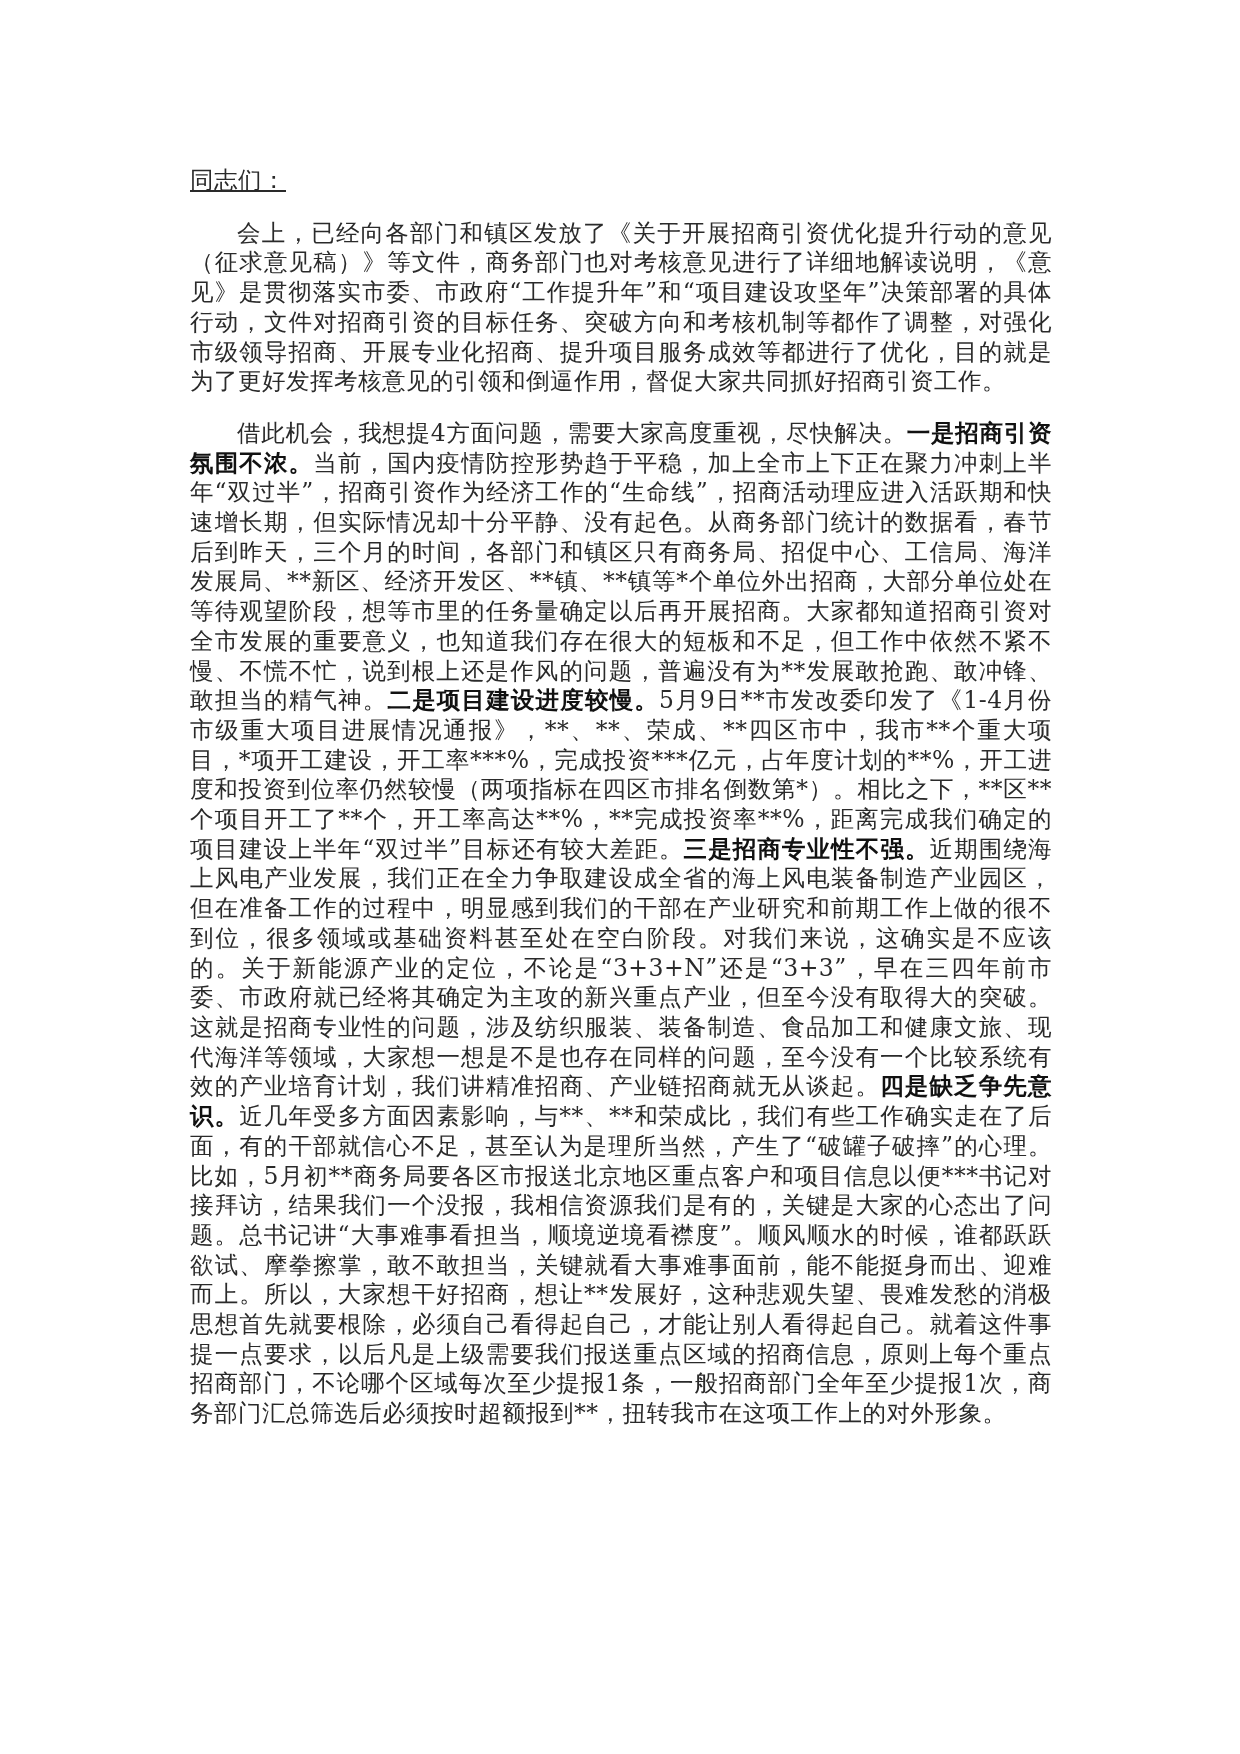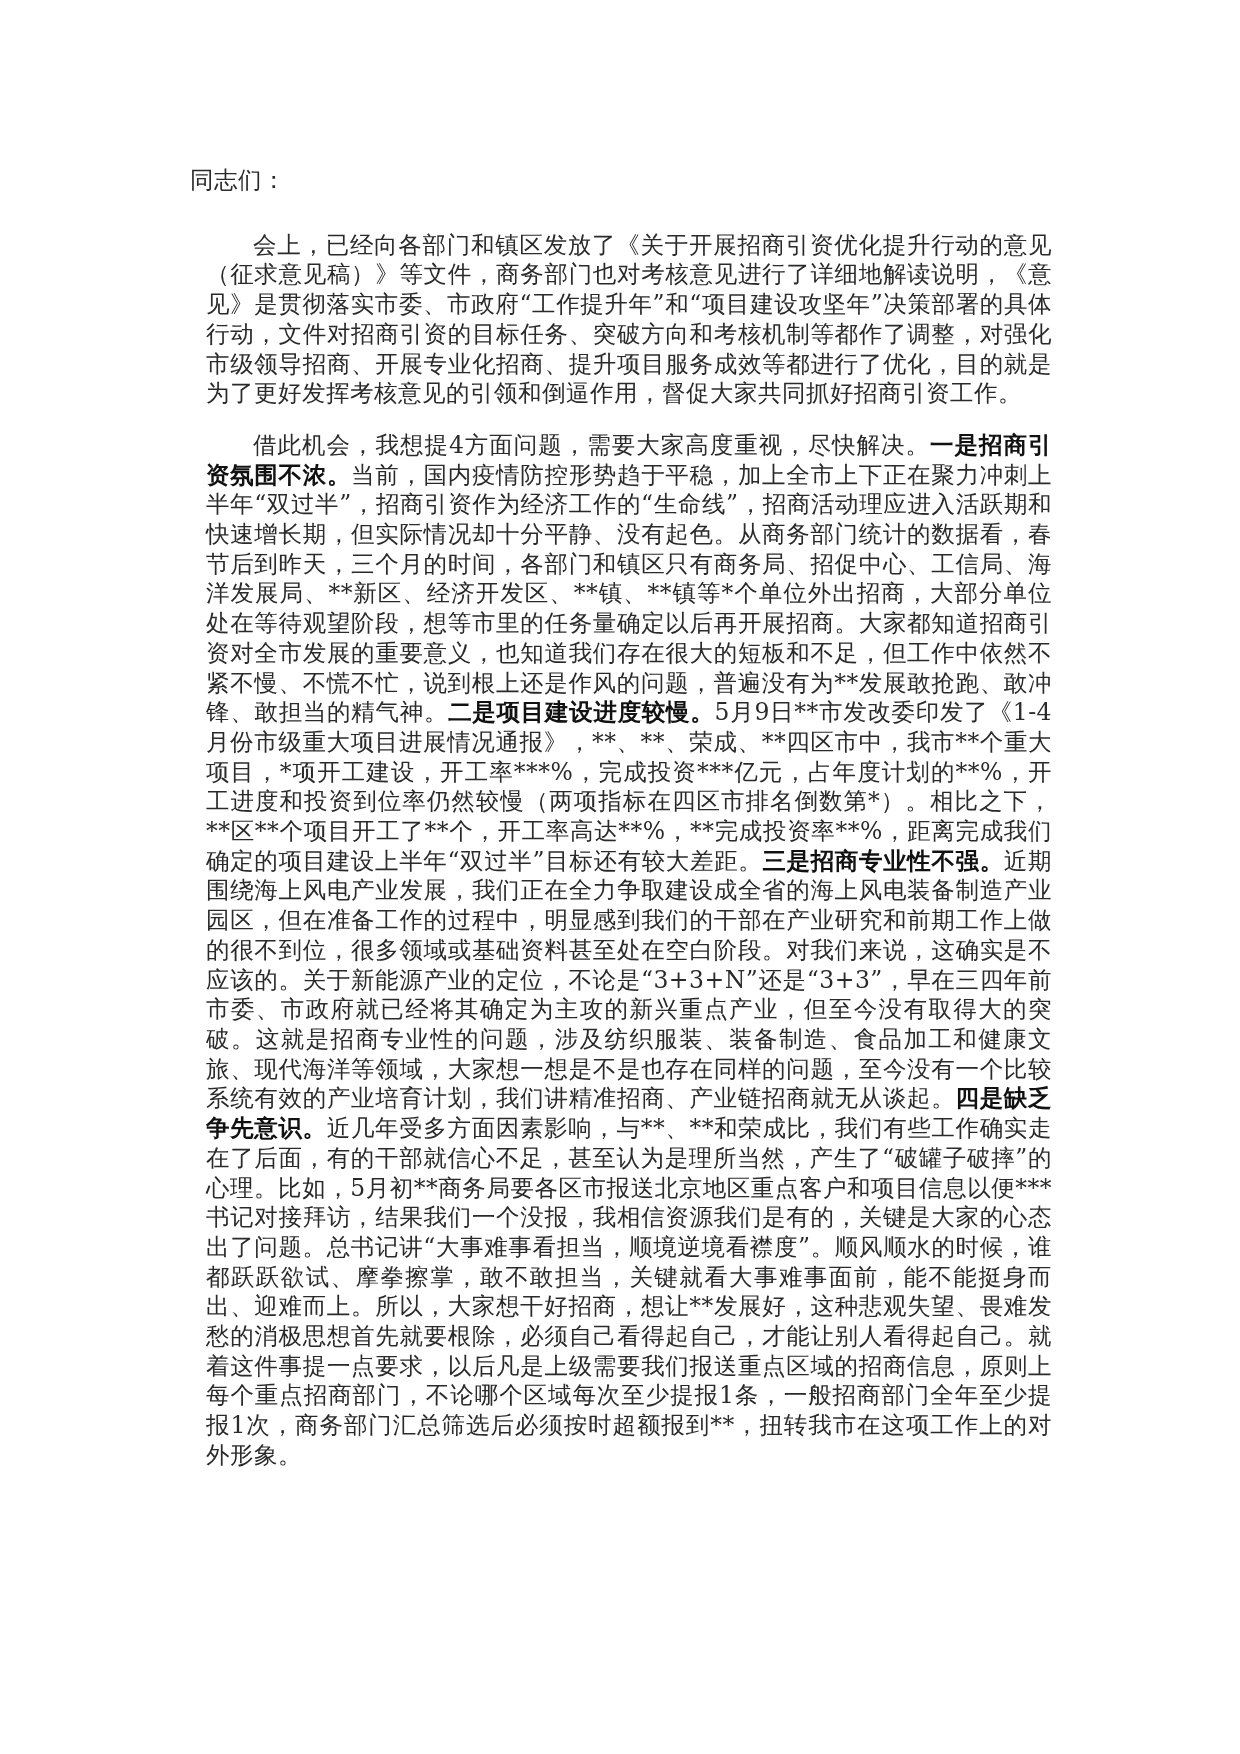--- a/index.html
+++ b/index.html
@@ -10,22 +10,22 @@
     top: 166px;
     width: 862px;
     font-family: "DejaVu Serif", "Liberation Serif", serif;
     font-size: 23.5px;
     line-height: 29.7px;
     color: #2a2a2a;
     text-align: justify;
     text-justify: inter-character;
     letter-spacing: 0.5px;
   }
-  .salutation { margin: 0 0 35px 0; }
-  .para { margin: 0 0 22px 16px; text-indent: 2em; }
+  .salutation { margin: 0 0 23px 0; text-decoration: underline; }
+  .para { margin: 0 0 22px 0; text-indent: 2em; }
   .para b { font-weight: bold; color: #111; }
 </style>
 </head>
 <body>
 
 <div class="page">
   <p class="salutation">同志们：</p>
 
   <p class="para">
     <span>会上，已经向各部门和镇区发放了《关于开展招商引资优化提升行动的意见（征求意见稿）》等文件，商务部门也对考核意见进行了详细地解读说明，《意见》是贯彻落实市委、市政府“工作提升年”和“项目建设攻坚年”决策部署的具体行动，文件对招商引资的目标任务、突破方向和考核机制等都作了调整，对强化市级领导招商、开展专业化招商、提升项目服务成效等都进行了优化，目的就是为了更好发挥考核意见的引领和倒逼作用，督促大家共同抓好招商引资工作。</span>

